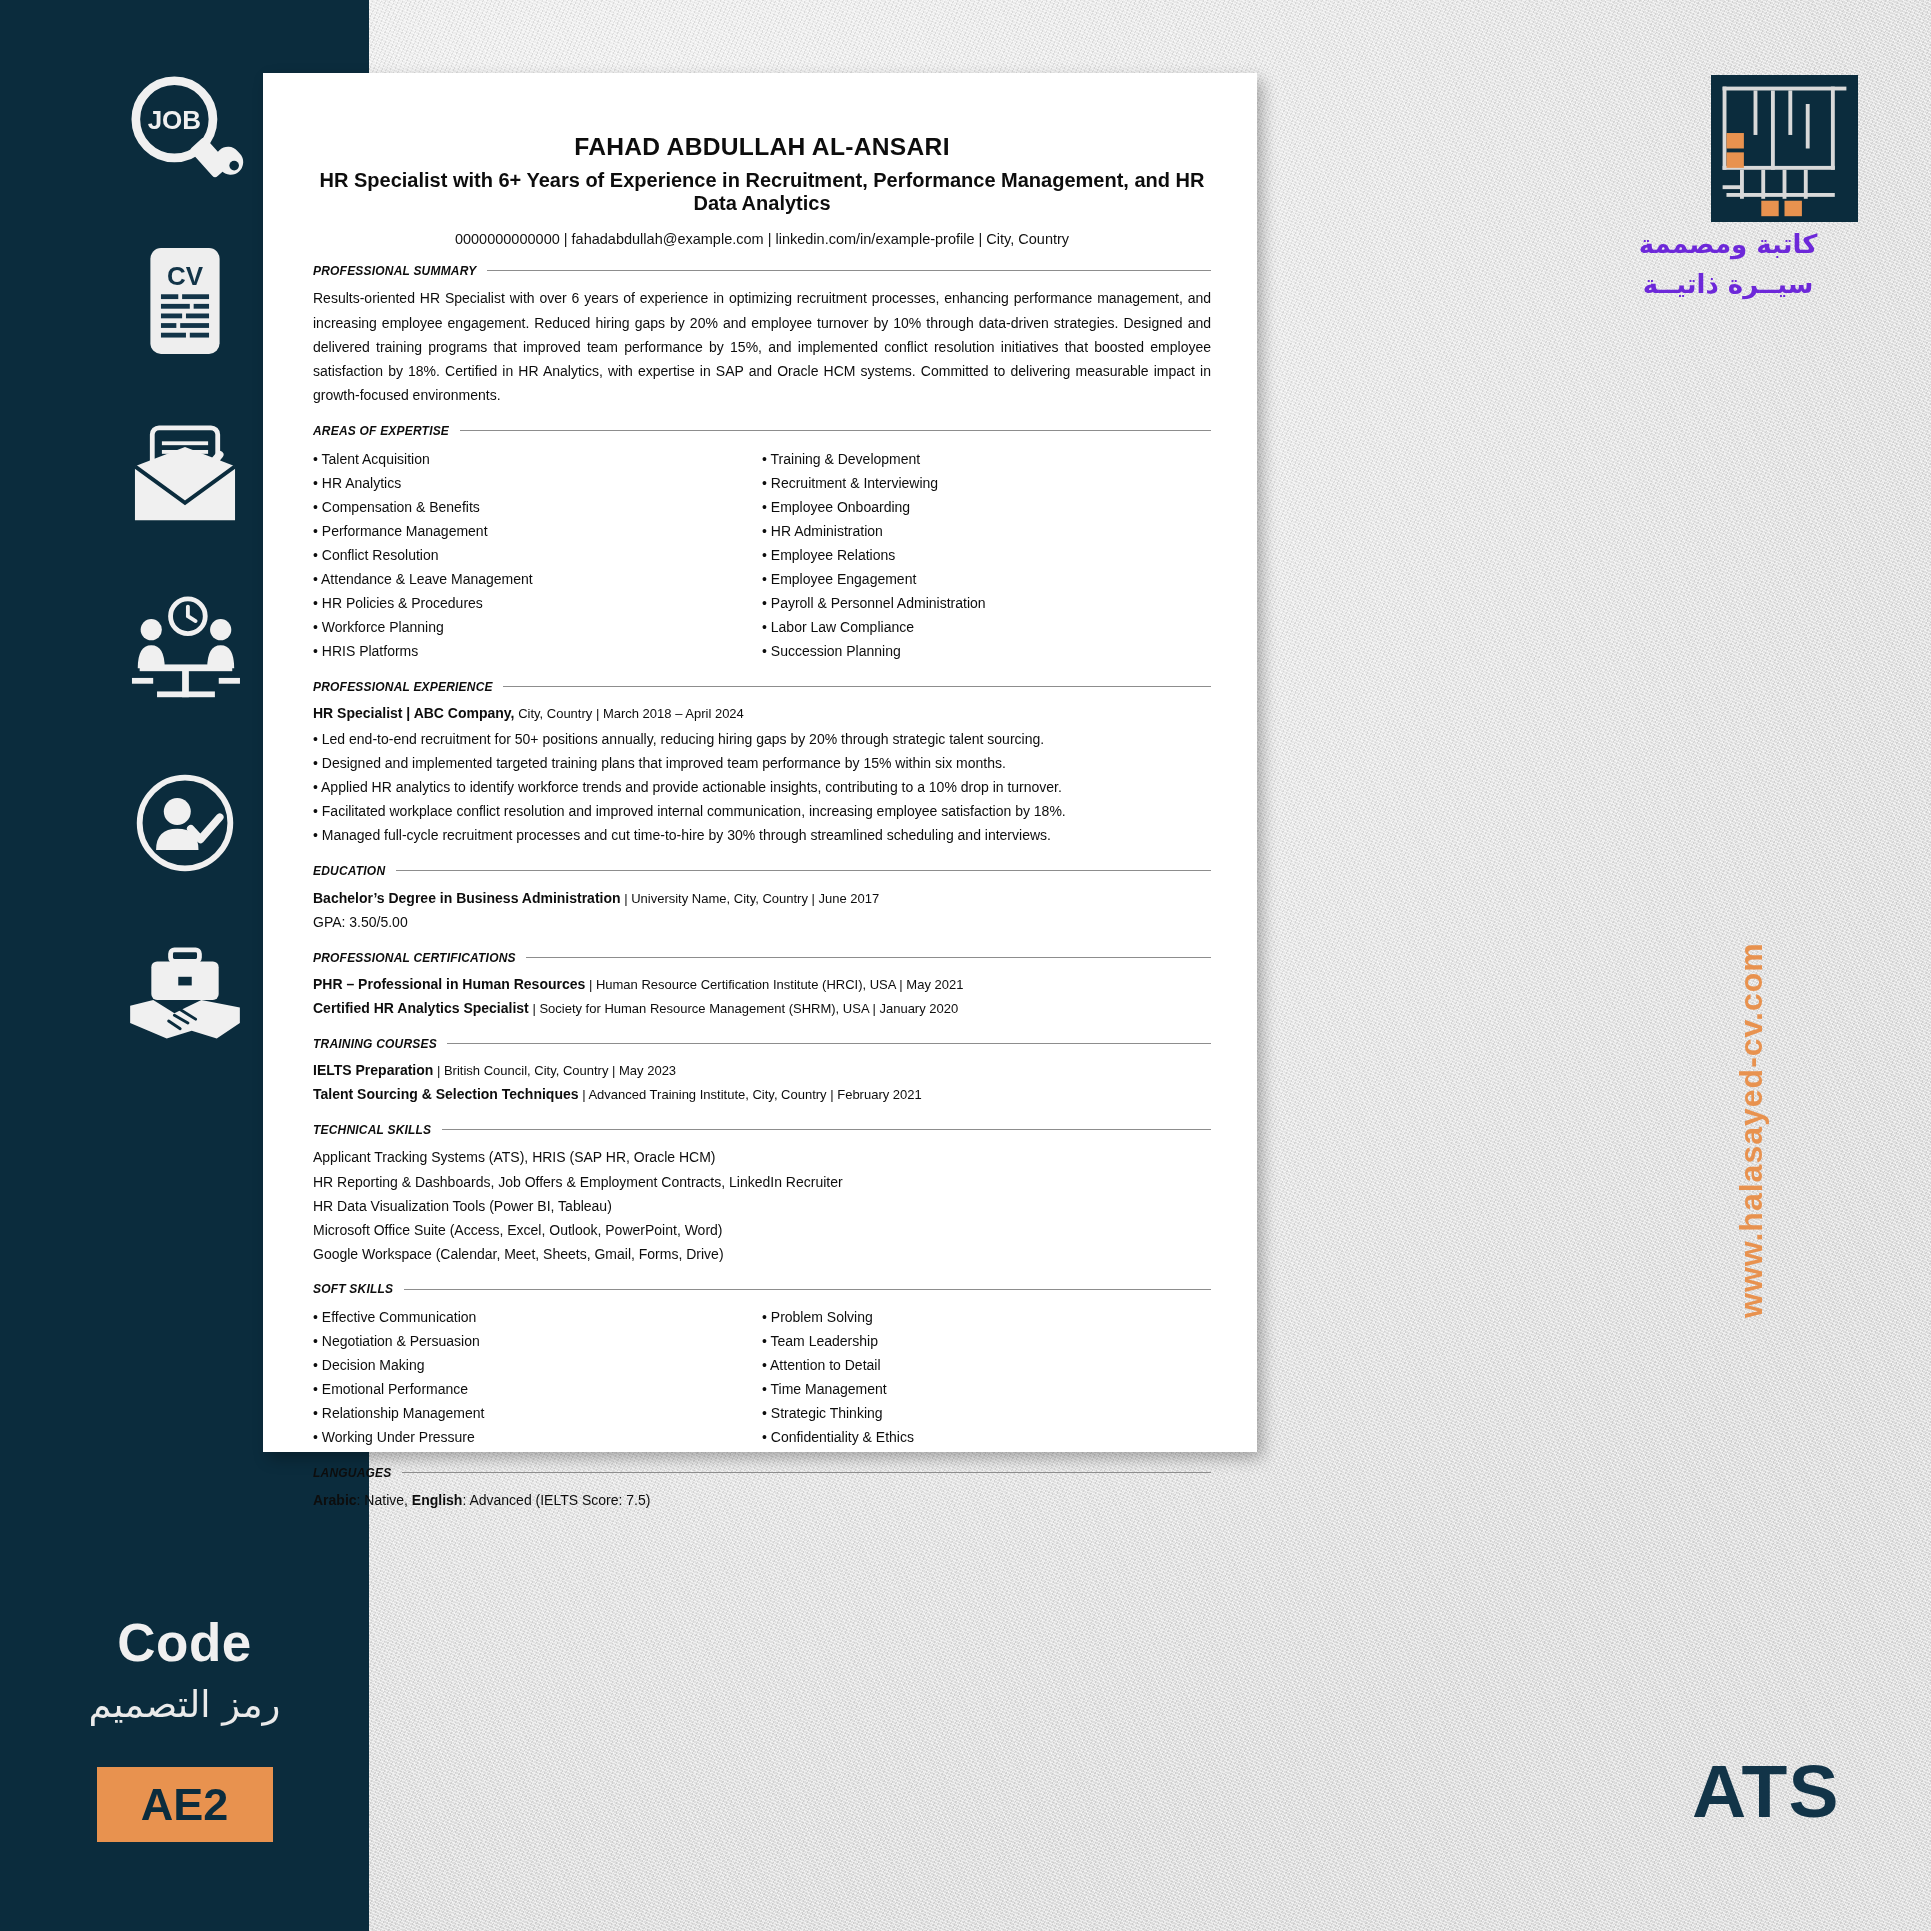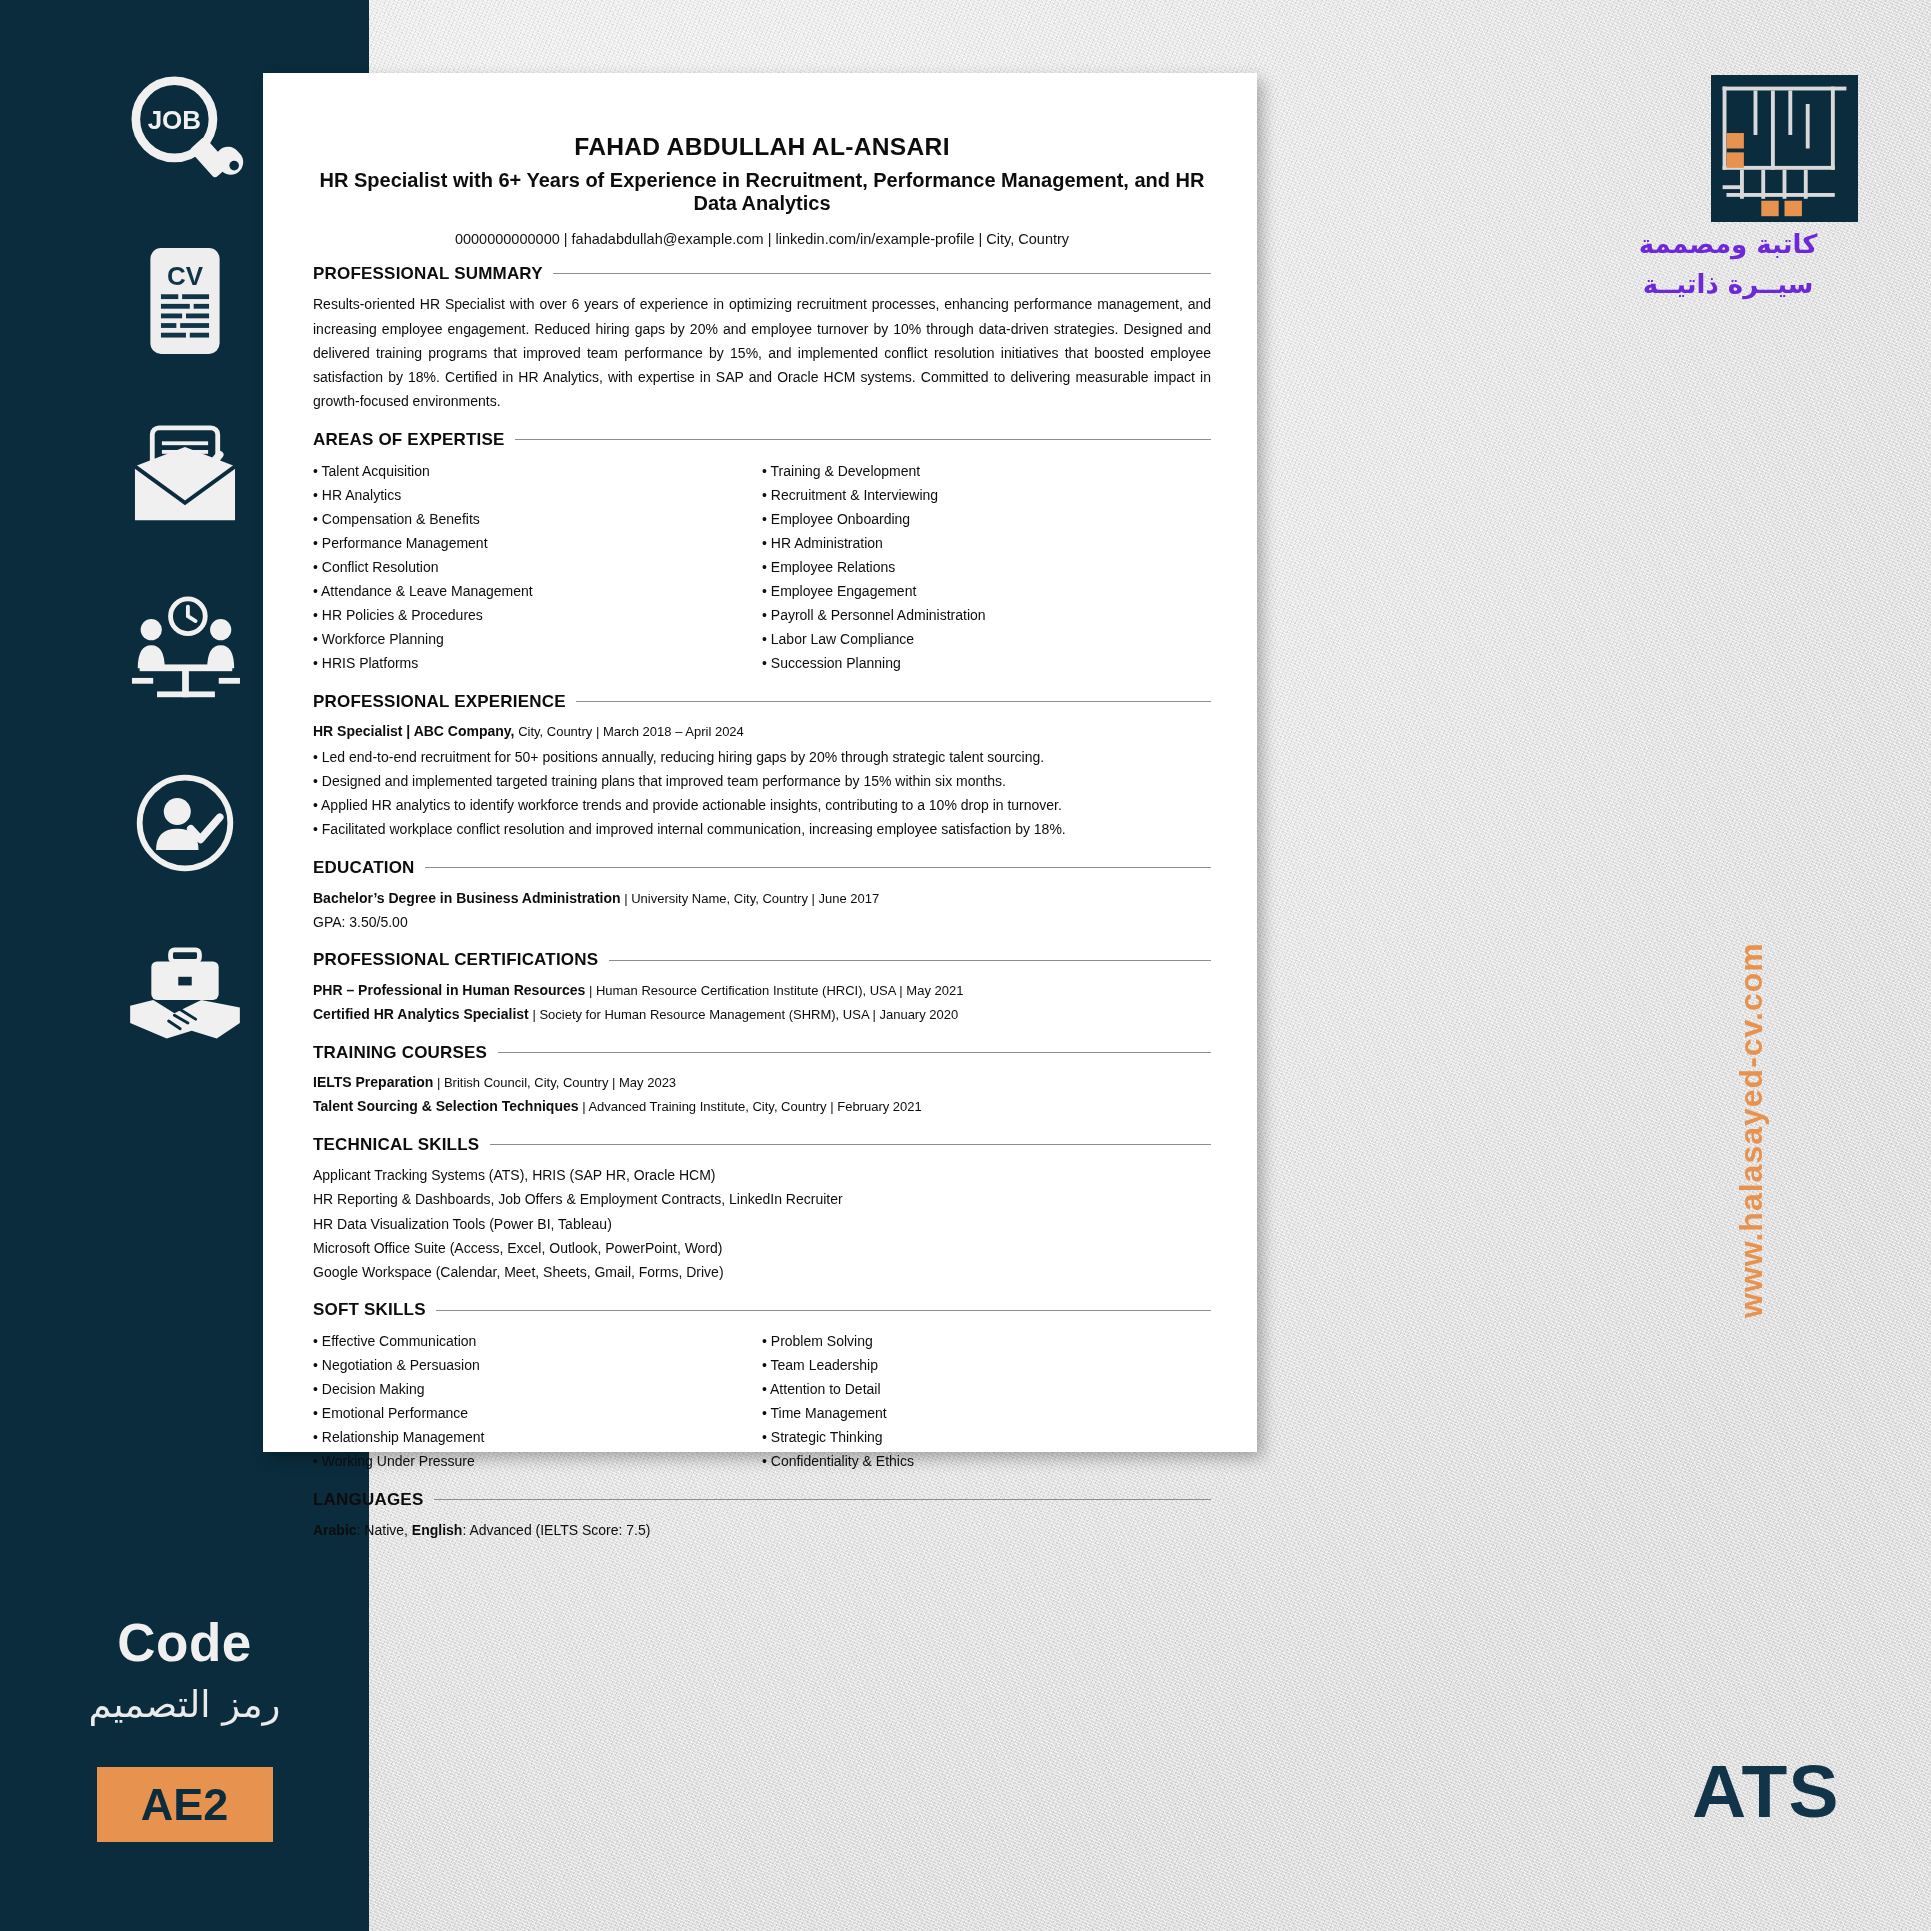--- a/index.html
+++ b/index.html
@@ -90,22 +90,23 @@
     font-size: 14.5px;
     margin-top: 16.4px;
     color: #111;
   }
 
   .sec {
     display: flex; align-items: center;
     margin-top: 16.4px; margin-bottom: 8.7px;
   }
   .sec-title {
-    font-size: 17px; font-weight: bold; letter-spacing: 0.2px;
+    font-size: 12px; font-weight: bold; letter-spacing: 0.2px;
     white-space: nowrap;
+    font-style: italic;
   }
   .sec-rule {
     flex: 1; height: 1px; background: #8d8d8d; margin-left: 10.6px;
   }
 
   .summary {
     font-size: 14px; line-height: 1.73;
     text-align: justify;
   }
 
@@ -308,20 +309,21 @@
       <span class="sec-rule"></span>
     </div>
     <div class="job-line">
       <b>HR Specialist | ABC Company,</b><span class="job-meta"> City, Country | March 2018 – April 2024</span>
     </div>
     <ul class="bullets">
       <li>Led end-to-end recruitment for 50+ positions annually, reducing hiring gaps by 20% through strategic talent sourcing.</li>
       <li>Designed and implemented targeted training plans that improved team performance by 15% within six months.</li>
       <li>Applied HR analytics to identify workforce trends and provide actionable insights, contributing to a 10% drop in turnover.</li>
       <li>Facilitated workplace conflict resolution and improved internal communication, increasing employee satisfaction by 18%.</li>
+      <li>Managed full-cycle recruitment processes and cut time-to-hire by 30% through streamlined scheduling and interviews.</li>
     </ul>
 
     <div class="sec">
       <span class="sec-title">EDUCATION</span>
       <span class="sec-rule"></span>
     </div>
     <div class="edu-line">
       <span class="t">Bachelor’s Degree in Business Administration</span><span class="m"> | University Name, City, Country | June 2017</span>
     </div>
     <div class="plain-line">GPA: 3.50/5.00</div>

